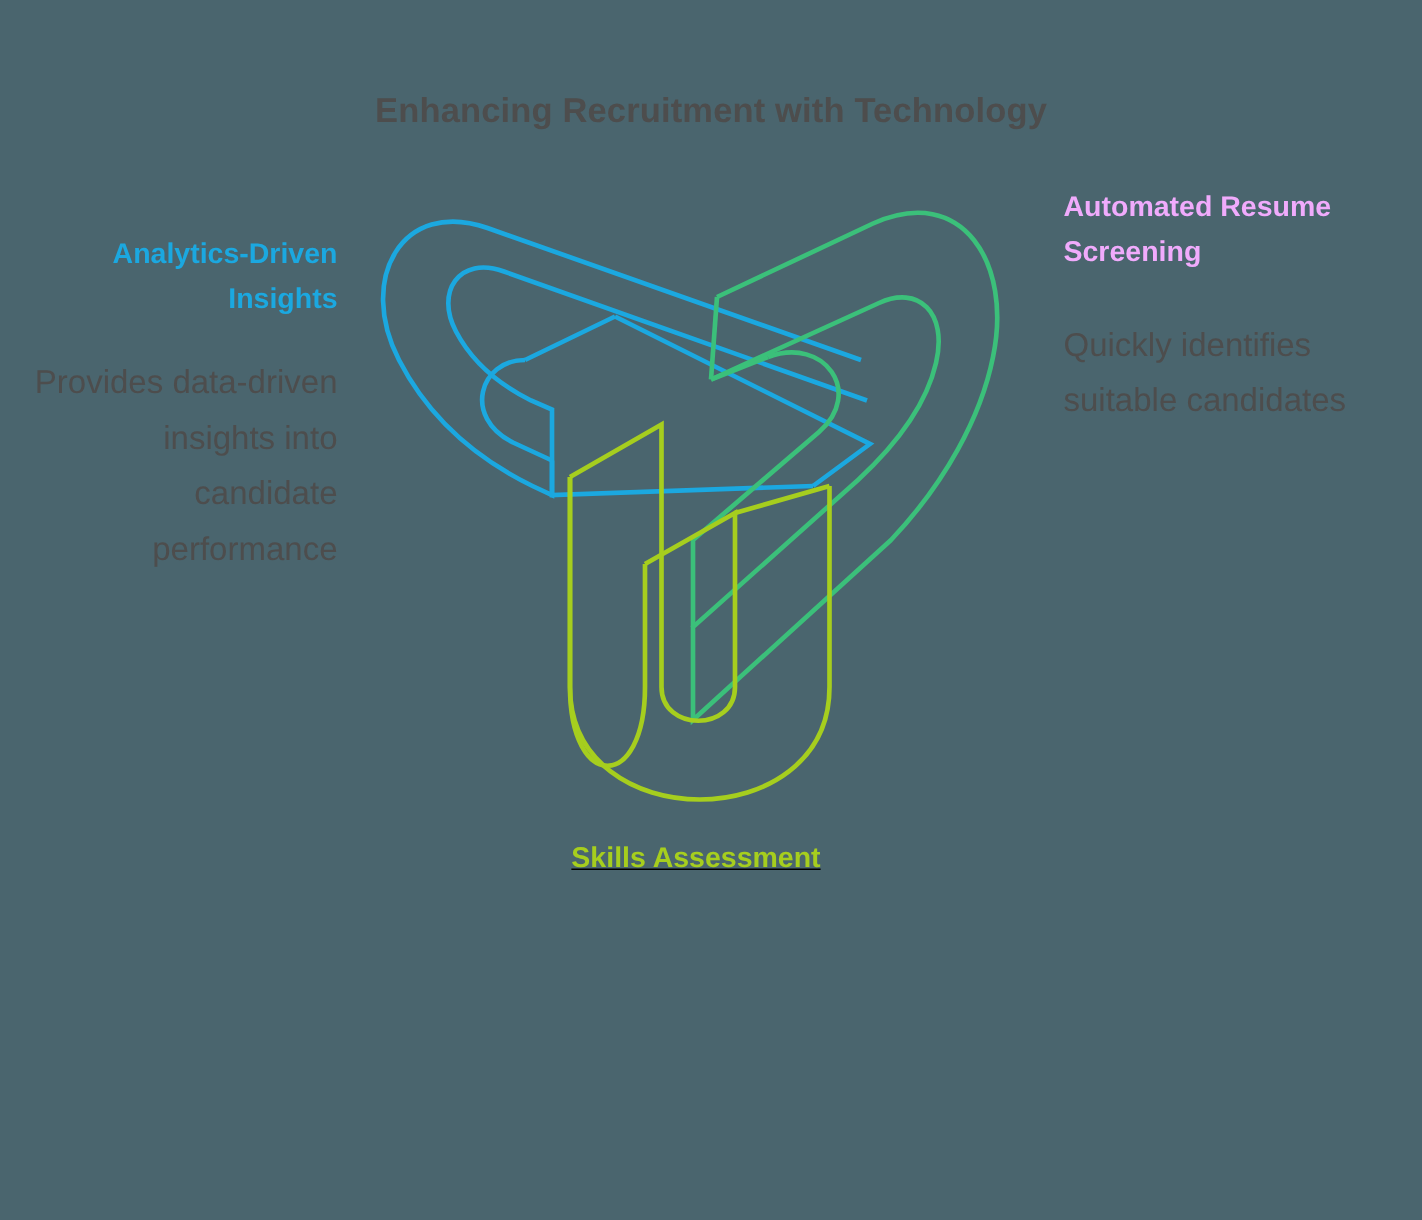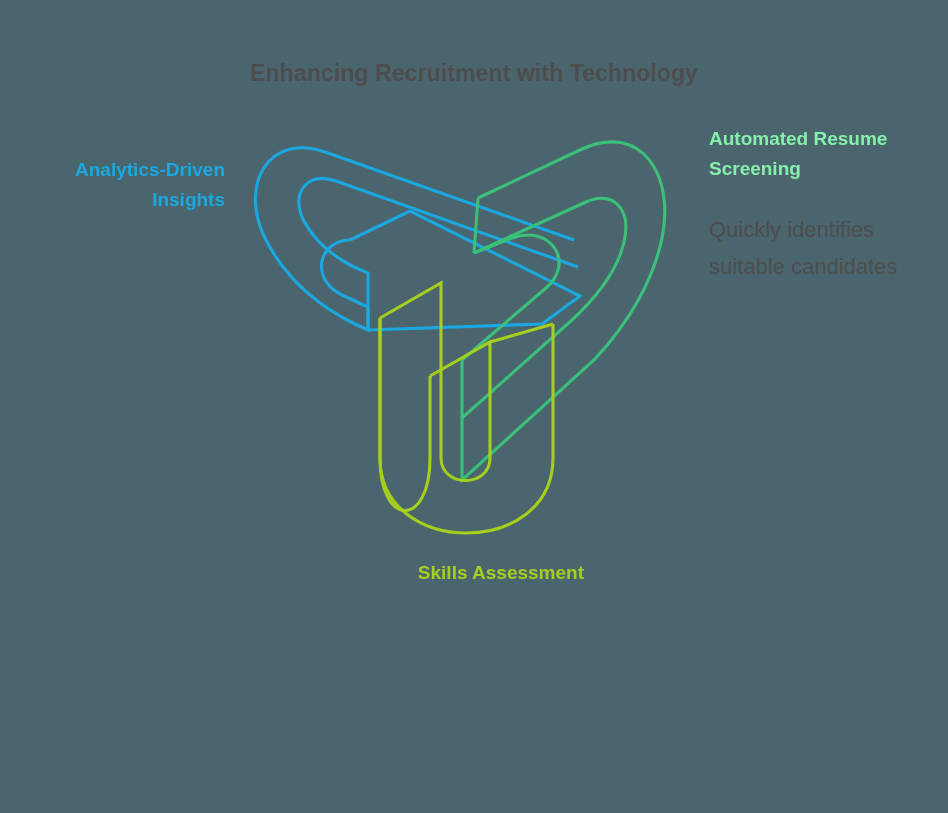--- a/index.html
+++ b/index.html
@@ -74,21 +74,22 @@
     width: 228px;
     text-align: left;
   }
   #node-screening .node-heading { color: #3bc07a; }
   #node-screening .node-desc { margin-top: 28px; }
   
   #node-skills {
     left: 344px;
     top: 558px;
     width: 240px;
-    text-align: right;
+    text-align: center;
+    text-decoration: underline;
   }
   #node-skills .node-heading { color: #a6ce1e; }
   #node-skills .node-desc { margin-top: 22px; }
 </style>
 </head>
 <body style="background: rgb(74, 101, 110);">
 
 <div class="stage">
 
   <div class="chart-title">Enhancing Recruitment with Technology</div>
@@ -148,24 +149,25 @@
 
       <path stroke="#a6ce1e" d="M 180 248 L 240 214 L 240 320"></path>
 
       <path stroke="#a6ce1e" d="M 303 196 L 240 214"></path>
       <path stroke="#a6ce1e" d="M 191 296 L 191 330 C 191 360 240 360 240 330 L 240 320"></path>
     </svg>
   </div>
 
   <div class="node" id="node-analytics">
     <p class="node-heading" style="color: rgb(27, 168, 224);">Analytics-Driven Insights</p>
+    <p class="node-desc" style="color: rgb(77, 77, 77);">Provides data-driven insights into candidate performance</p>
   </div>
 
   <div class="node" id="node-screening">
-    <p class="node-heading" style="color: #86efac;">Automated Resume Screening</p>
+    <p class="node-heading" style="color: #f0abfc;">Automated Resume Screening</p>
     <p class="node-desc" style="color: rgb(77, 77, 77);">Quickly identifies suitable candidates</p>
   </div>
 
   <div class="node" id="node-skills">
     <p class="node-heading" style="color: rgb(166, 206, 30);">Skills Assessment</p>
   </div>
 
 </div>
 
 </body></html>

